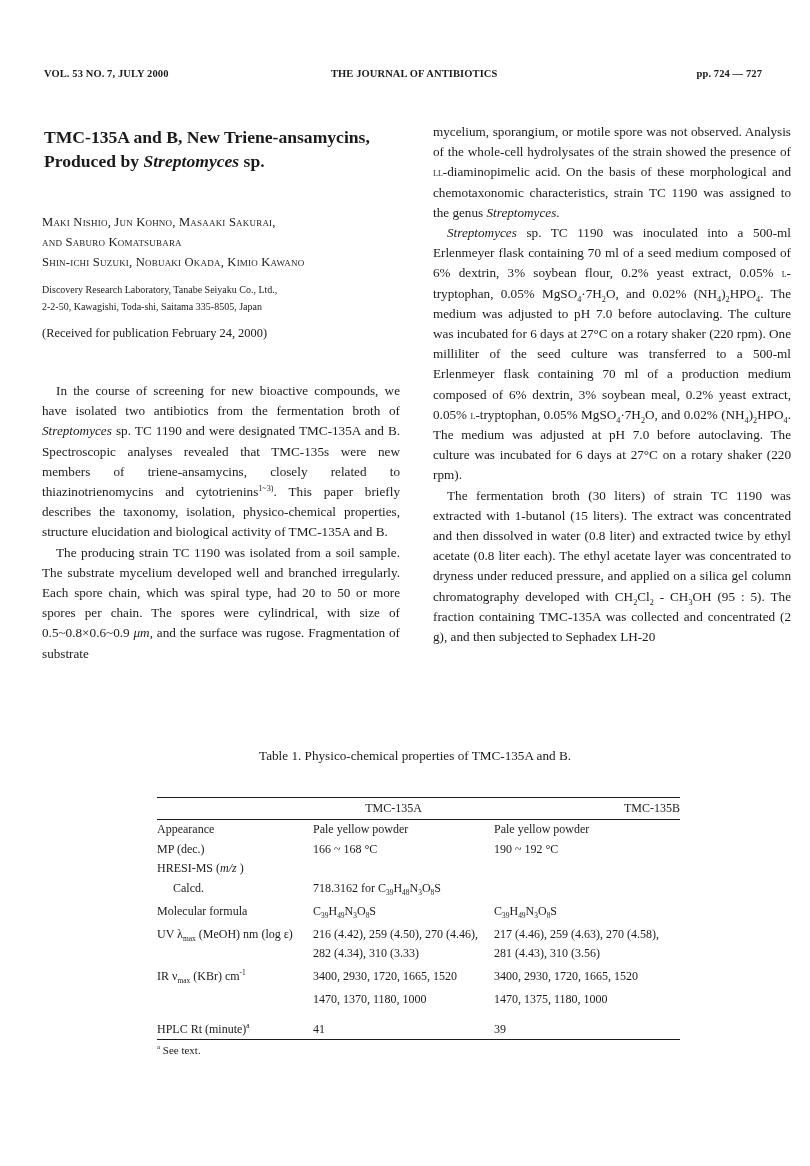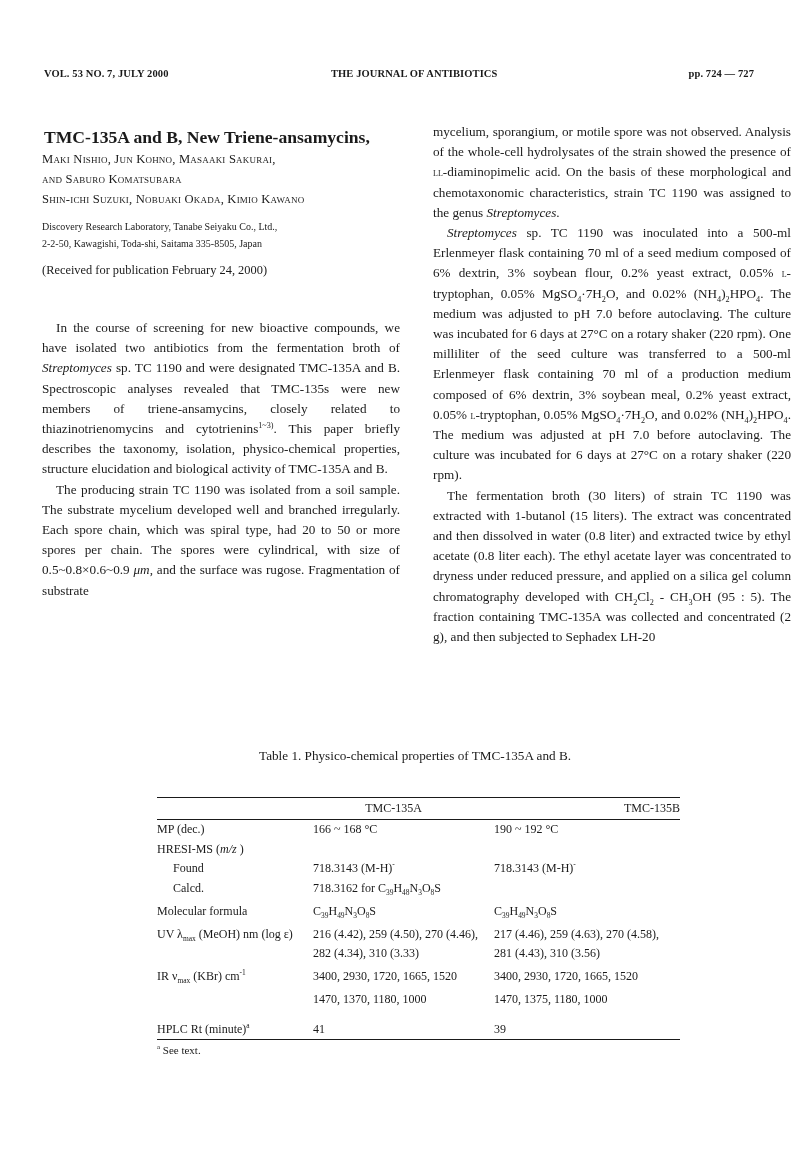--- a/index.html
+++ b/index.html
@@ -9,30 +9,30 @@
     font-family: "Liberation Serif", "DejaVu Serif", serif;
     color: #1a1a1a;
     overflow: hidden;
   }
   .running-head {
     position: absolute; top: 68px; left: 0; width: 810px; height: 16px;
     font-size: 10.5px; font-weight: bold; letter-spacing: 0.1px;
   }
   .running-head .rh-left { position: absolute; left: 44px; }
   .running-head .rh-center { position: absolute; left: 331px; }
-  .running-head .rh-right { position: absolute; right: 56px; }
+  .running-head .rh-right { position: absolute; right: 48px; }
 
   .col { position: absolute; width: 358px; font-size: 13.2px; line-height: 20.2px; text-align: justify; }
   .col-left { left: 42px; top: 125px; }
   .col-right { left: 433px; top: 122px; }
 
   .title-block { }
   .title { font-size: 17.6px; font-weight: bold; line-height: 24px; margin-left: 2px; }
   .title i { font-style: italic; }
-  .authors { font-size: 12.6px; line-height: 20px; font-variant: small-caps; letter-spacing: 0.2px; }
+  .authors { margin-top: 39px; font-size: 12.6px; line-height: 20px; font-variant: small-caps; letter-spacing: 0.2px; }
   .affil { margin-top: 10px; font-size: 10px; line-height: 16.5px; }
   .received { margin-top: 10px; font-size: 12.4px; line-height: 16px; }
 
   .abstract { margin-top: 40px; }
   p.para { text-indent: 14px; }
   p.cont { text-indent: 0; }
   sup, sub { font-size: 0.62em; line-height: 0; }
   .sc { font-variant: small-caps; font-size: 0.9em; }
   .it { font-style: italic; }
 
@@ -58,20 +58,21 @@
 <div class="running-head">
   <span class="rh-left">VOL. 53 NO. 7, JULY 2000</span>
   <span class="rh-center">THE JOURNAL OF ANTIBIOTICS</span>
   <span class="rh-right">pp. 724 — 727</span>
 </div>
 
 <div class="col col-left">
   <div class="title-block">
     <div class="title">
       <div>TMC-135A and B, New Triene-ansamycins,</div>
+      <div><span>Produced by </span><i>Streptomyces</i><span> sp.</span></div>
     </div>
     <div class="authors">
       <div>Maki Nishio, Jun Kohno, Masaaki Sakurai,</div>
       <div>and Saburo Komatsubara</div>
       <div>Shin-ichi Suzuki, Nobuaki Okada, Kimio Kawano</div>
     </div>
     <div class="affil">
       <div>Discovery Research Laboratory, Tanabe Seiyaku Co., Ltd.,</div>
       <div>2-2-50, Kawagishi, Toda-shi, Saitama 335-8505, Japan</div>
     </div>
@@ -100,33 +101,33 @@
         <td class="c1"></td>
         <td class="c2">TMC-135A</td>
         <td>TMC-135B</td>
       </tr>
     </thead>
   </table>
   <div class="rule thin"></div>
   <table>
     <tbody>
       <tr>
+        <td class="c1">Appearance</td>
+        <td class="c2">Pale yellow powder</td>
+        <td>Pale yellow powder</td>
+      </tr>
+      <tr>
         <td class="c1">MP (dec.)</td>
         <td class="c2">166 ~ 168 °C</td>
         <td>190 ~ 192 °C</td>
       </tr>
       <tr>
         <td class="c1"><span>HRESI-MS (</span><i>m/z</i><span> )</span></td>
         <td class="c2"></td>
         <td></td>
-      </tr>
-      <tr>
-        <td class="c1 indent">Found</td>
-        <td class="c2"><span>718.3143 (M-H)</span><sup>-</sup></td>
-        <td><span>718.3143 (M-H)</span><sup>-</sup></td>
       </tr>
       <tr>
         <td class="c1 indent">Calcd.</td>
         <td class="c2"><span>718.3162  for C</span><sub>39</sub><span>H</span><sub>48</sub><span>N</span><sub>3</sub><span>O</span><sub>8</sub><span>S</span></td>
         <td></td>
       </tr>
       <tr style="height:24px">
         <td class="c1" style="height:26px">Molecular formula</td>
         <td class="c2"><span>C</span><sub>39</sub><span>H</span><sub>49</sub><span>N</span><sub>3</sub><span>O</span><sub>8</sub><span>S</span></td>
         <td><span>C</span><sub>39</sub><span>H</span><sub>49</sub><span>N</span><sub>3</sub><span>O</span><sub>8</sub><span>S</span></td>

